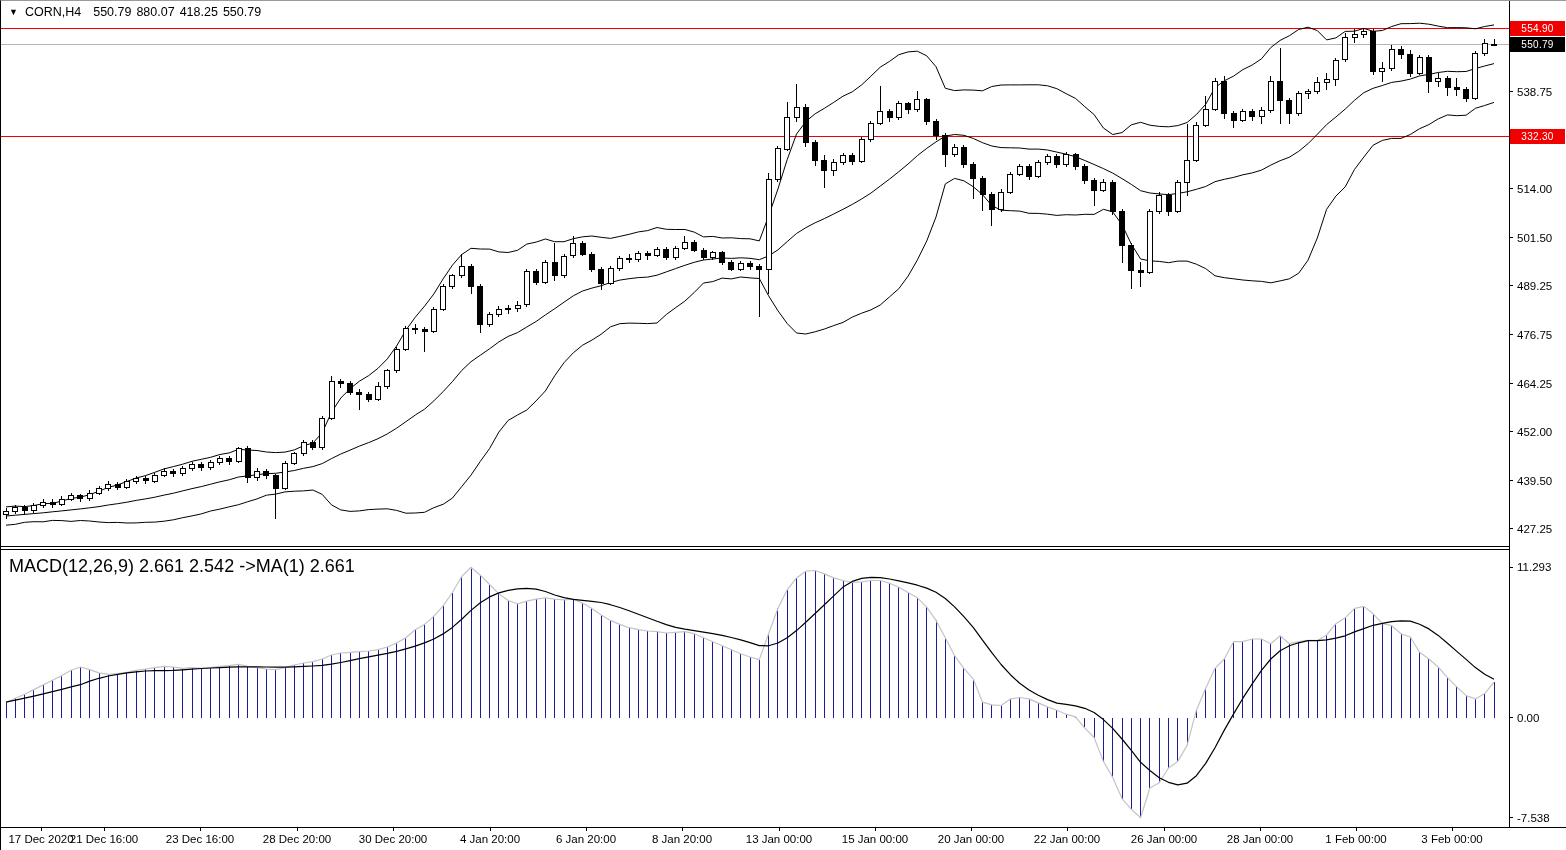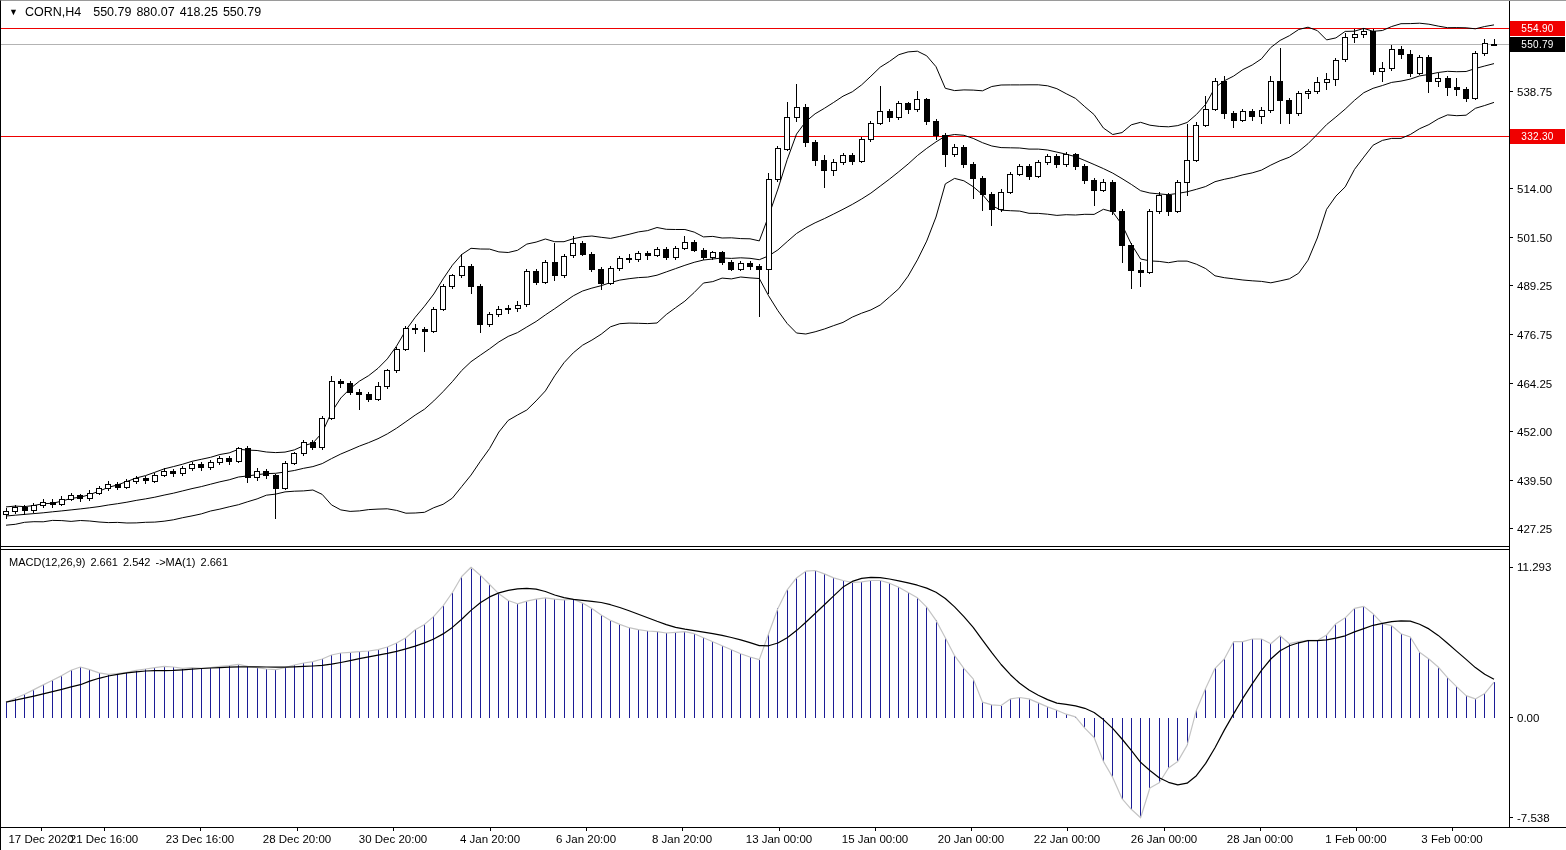--- a/index.html
+++ b/index.html
@@ -7,21 +7,21 @@
     position:relative;width:1566px;height:850px;background:#ffffff;
     font-family:"Liberation Sans",sans-serif;overflow:hidden;
     border-left:1px solid #000;border-top:1px solid #9a9a9a;box-sizing:border-box;
   }
   #chart-svg{position:absolute;left:0;top:0;}
   .overlay{position:absolute;color:#000;white-space:nowrap;}
   #quote-line{left:8px;top:4px;font-size:12.5px;}
   #quote-line .tri{font-size:9px;margin-right:7px;position:relative;top:-1px;}
   #quote-line .sym{margin-right:12px;}
   #quote-line span.v{margin-right:5px;}
-  #macd-label{left:8px;top:555px;font-size:11px;}
+  #macd-label{left:8px;top:555px;font-size:18px;}
   #macd-label span{margin-right:5px;}
   .badge{
     position:absolute;left:1509px;width:55px;height:15px;line-height:15px;
     font-size:10px;color:#ffffff;text-align:center;letter-spacing:0.3px;
   }
   .badge.red{background:#f00000;}
   .badge.black{background:#000000;}
   .axis-text{font-size:11.5px;fill:#000;}
   .time-text{font-size:11.5px;fill:#000;}
 </style>

